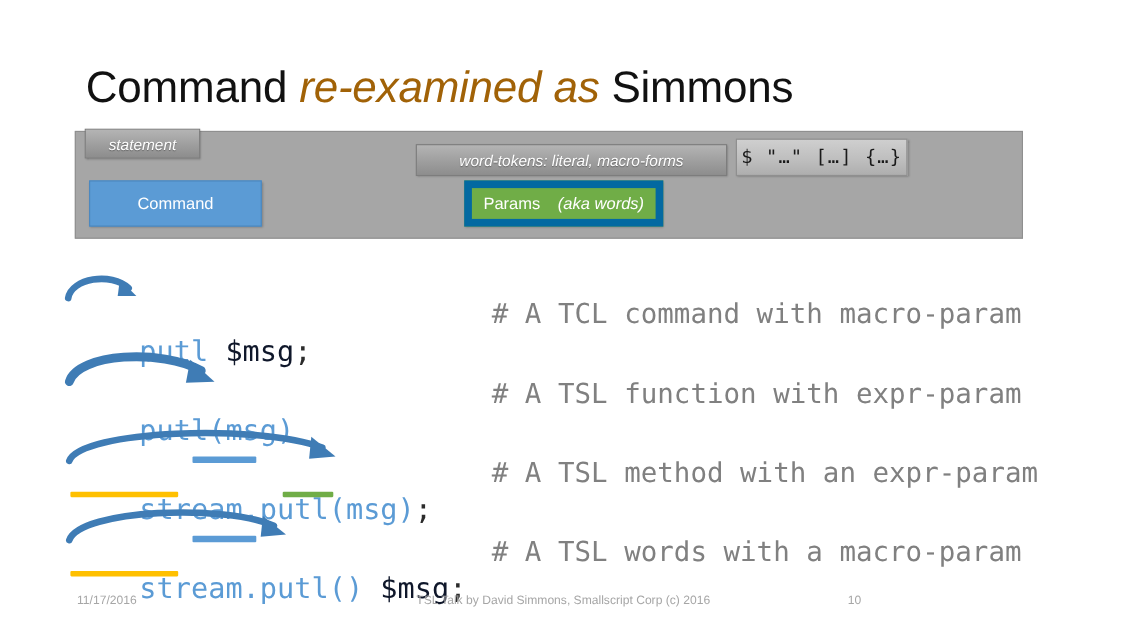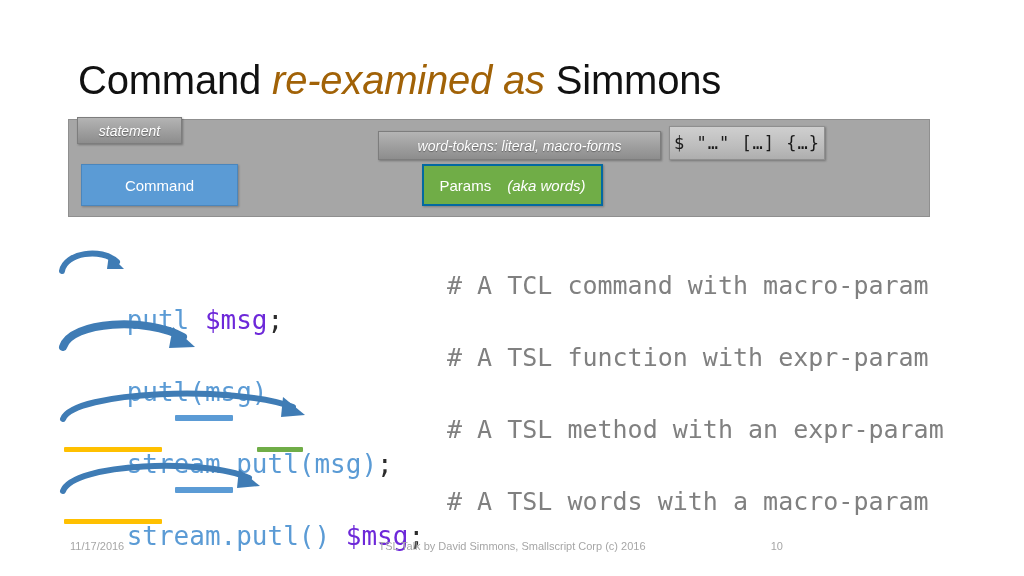--- a/index.html
+++ b/index.html
@@ -110,21 +110,21 @@
     height: 42px;
     background: #5b9bd5;
     border: 1px solid #4a86bd;
   }
   #box-params {
     left: 353px;
     top: 44px;
     width: 181px;
     height: 42px;
     background: #70ad47;
-    border: 2px solid #0369a1;
+    border: 7px solid #0369a1;
   }
   .ital { font-style: italic; margin-left: 16px; }
 
   
   .code-row {
     position: absolute;
     left: 0;
     width: 1024px;
     height: 72px;
   }
@@ -136,21 +136,21 @@
   .code-text {
     position: absolute;
     left: 64px;
     top: 22px;
     font-family: "DejaVu Sans Mono", monospace;
     font-size: 26px;
     line-height: 34px;
     white-space: pre;
   }
   .cd-blue  { color: #5b9bd5; }
-  .cd-green { color: #6d28d9; }
+  .cd-green { color: #0f172a; }
   .cd-dark  { color: #2b2b2b; }
 
   .comment-text {
     position: absolute;
     left: 447px;
     top: 22px;
     font-family: "DejaVu Sans Mono", monospace;
     font-size: 25px;
     line-height: 34px;
     color: #808080;

